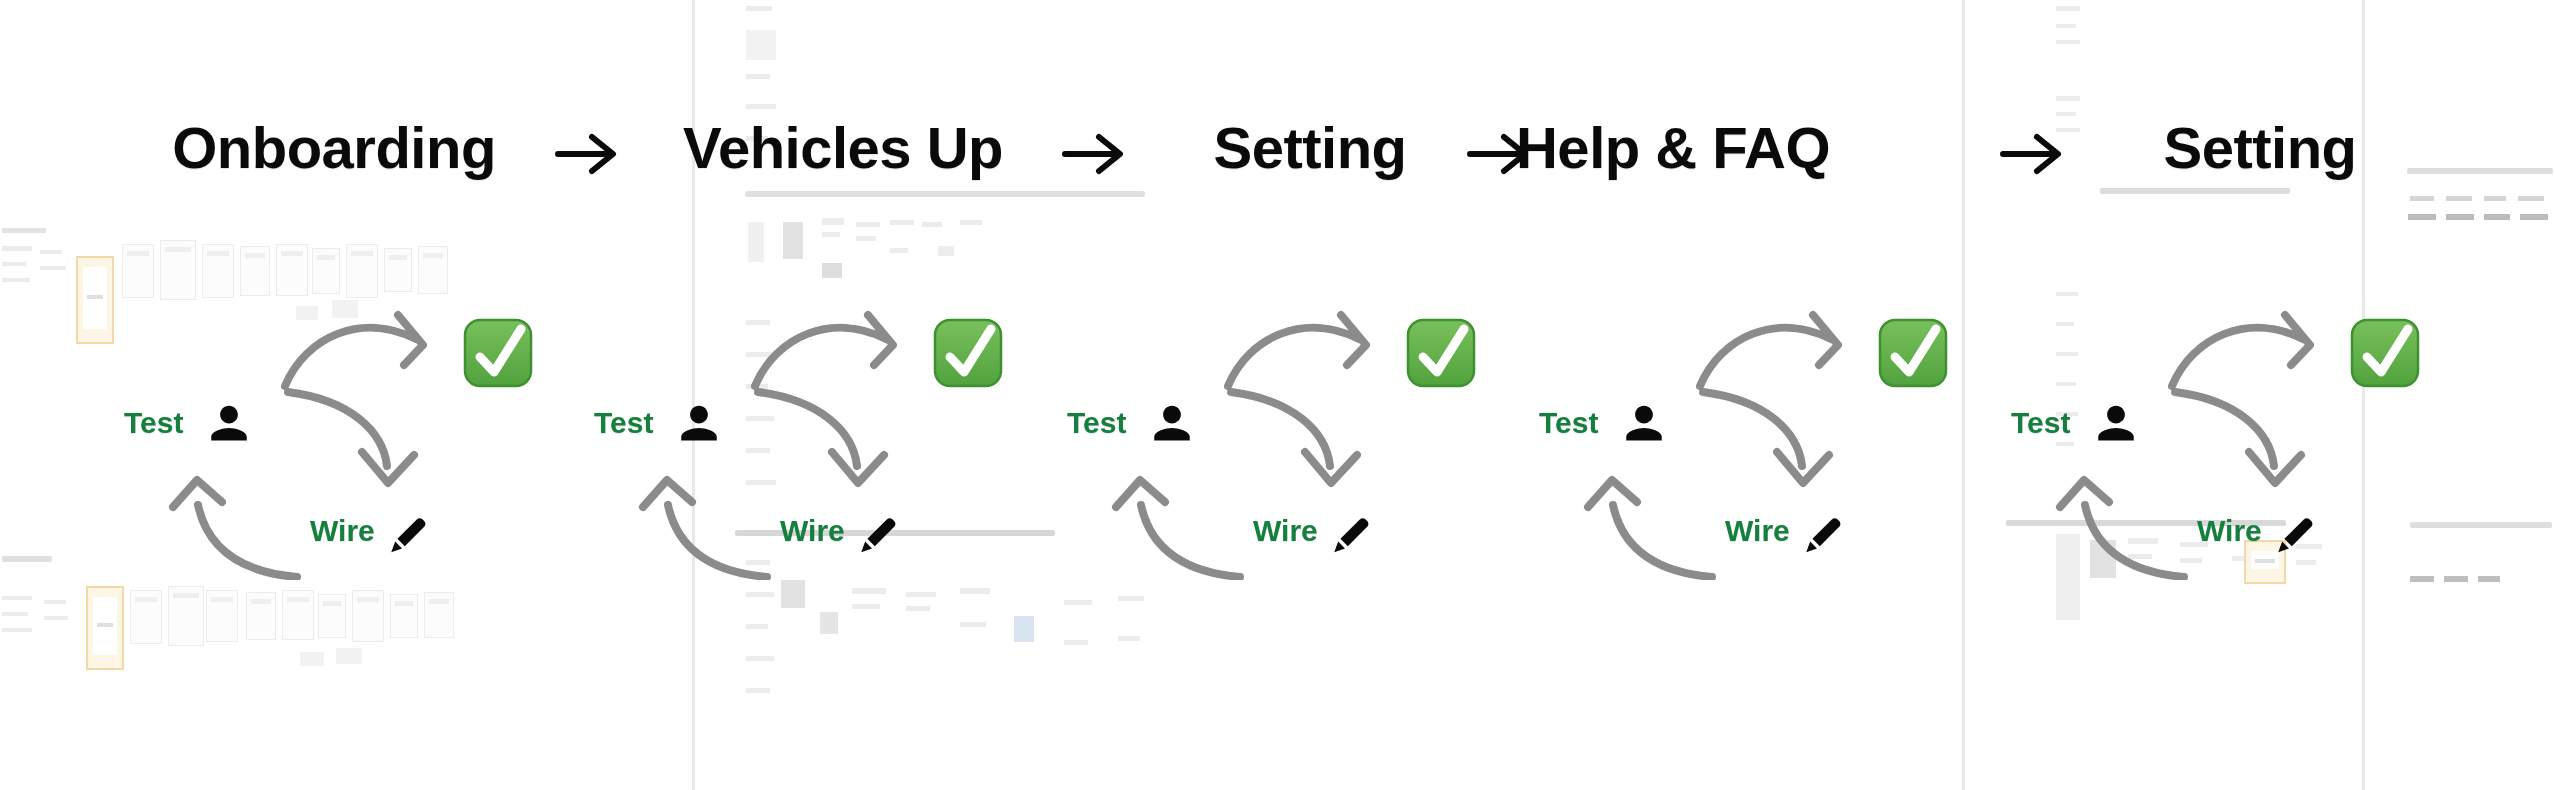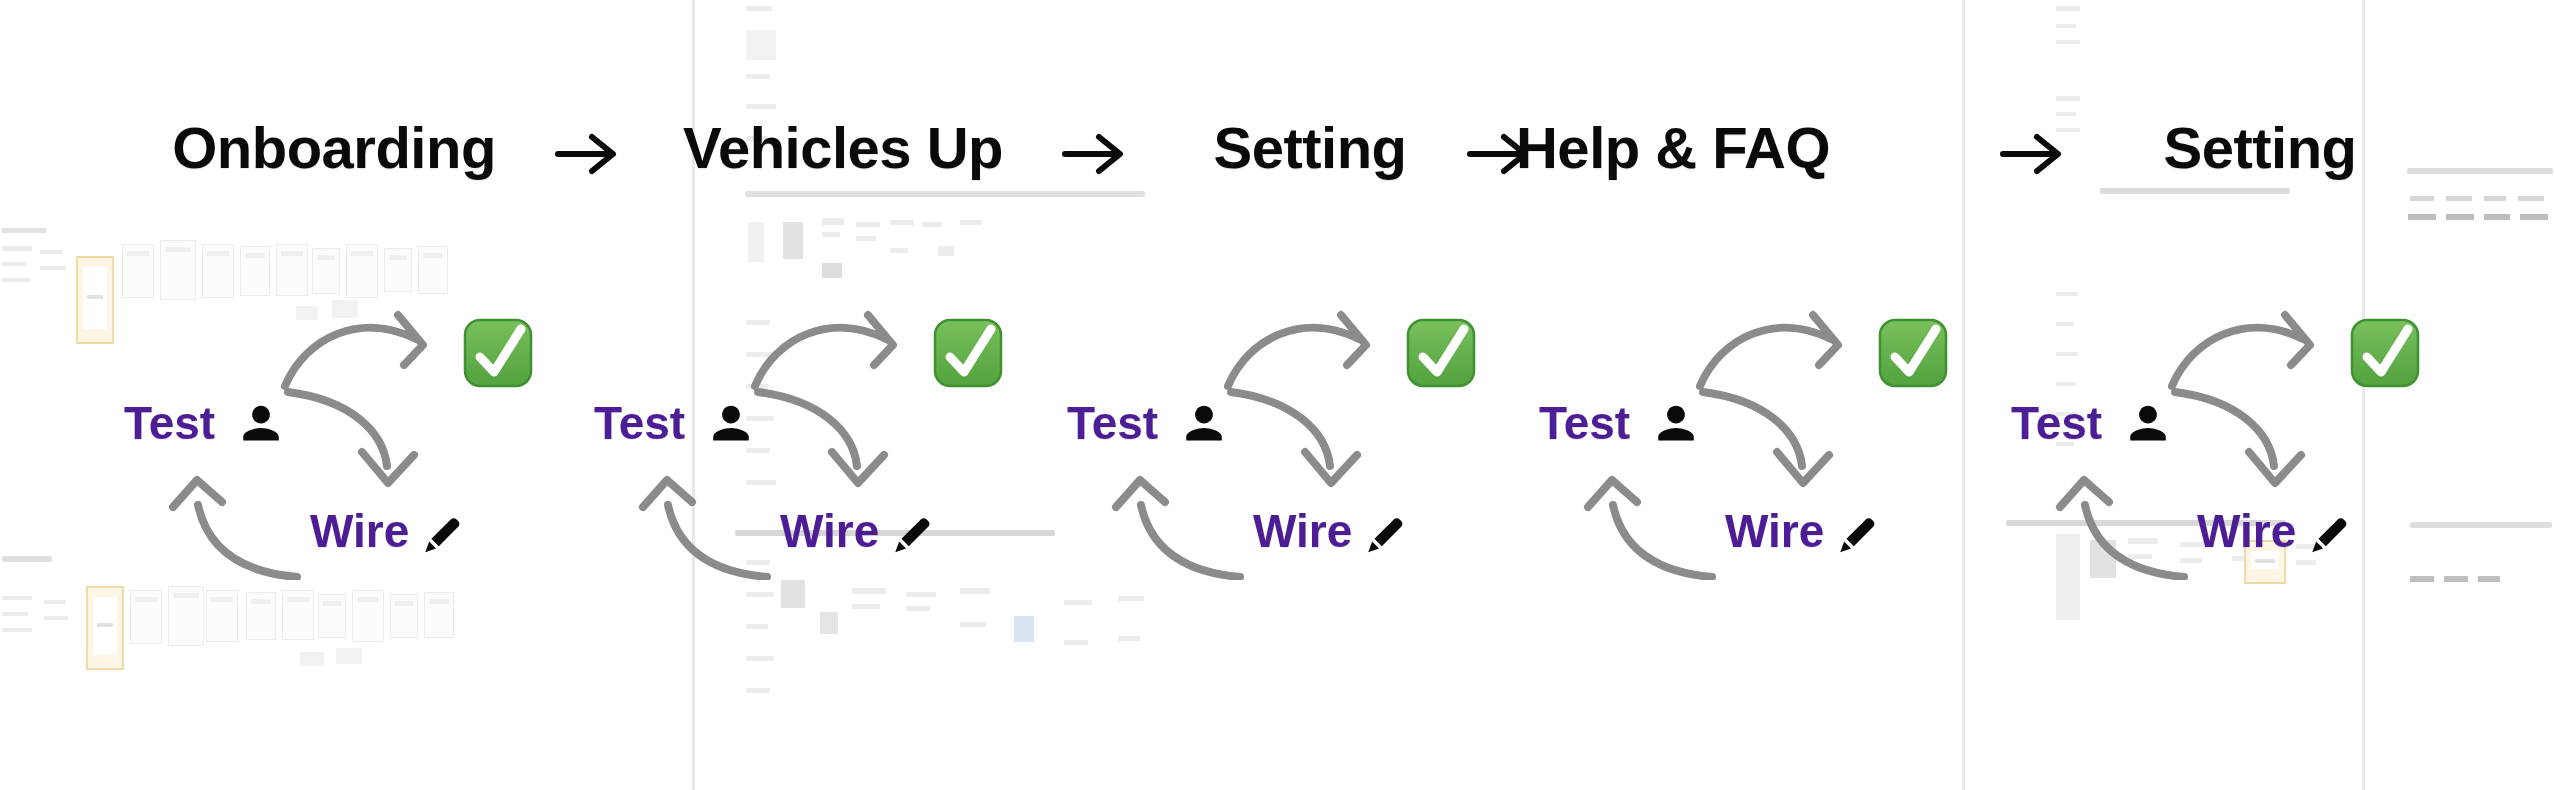--- a/index.html
+++ b/index.html
@@ -25,21 +25,21 @@
     font-size:58px;font-weight:700;color:#0a0a0a;white-space:nowrap;
     letter-spacing:-0.5px;line-height:64px;
     text-shadow:0 1px 1px rgba(0,0,0,0.10);
   }
   .harrow{position:absolute;top:132px;transform:translateX(-50%)}
   
   .cycle{position:absolute;top:300px;width:430px;height:280px}
   .cycle svg.arrows{position:absolute;left:0;top:0}
   .lblrow{
     position:absolute;display:flex;align-items:center;
-    font-size:46px;font-weight:700;color:#4c1d95;white-space:nowrap;
+    font-size:30px;font-weight:700;color:#15803d;white-space:nowrap;
     text-shadow:0 1px 1px rgba(0,0,0,0.10);
   }
   .test-row{left:14px;top:94px;height:58px}
   .test-row .glyph{margin-left:20px}
   .wire-row{left:200px;top:204px;height:54px}
   .wire-row .glyph{margin-left:12px}
   .check{position:absolute;left:352px;top:16px;width:72px;height:72px}
 </style>
 </head>
 <body>

